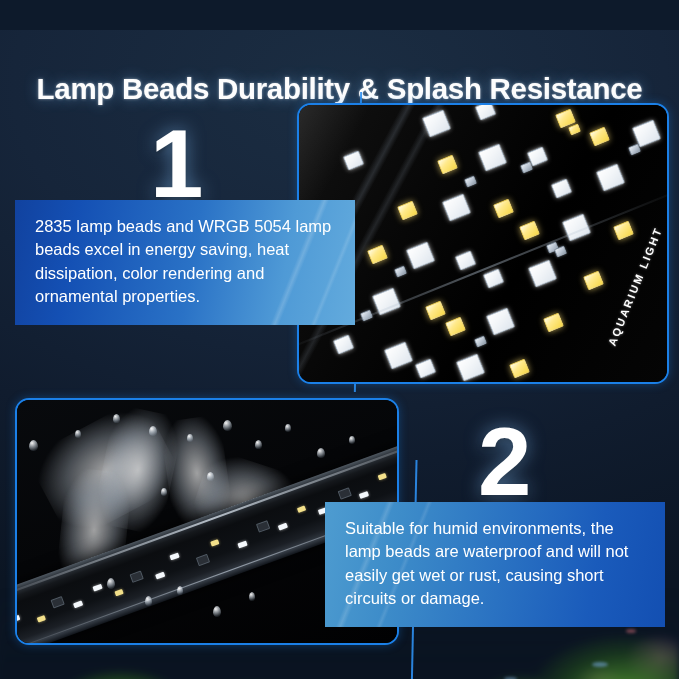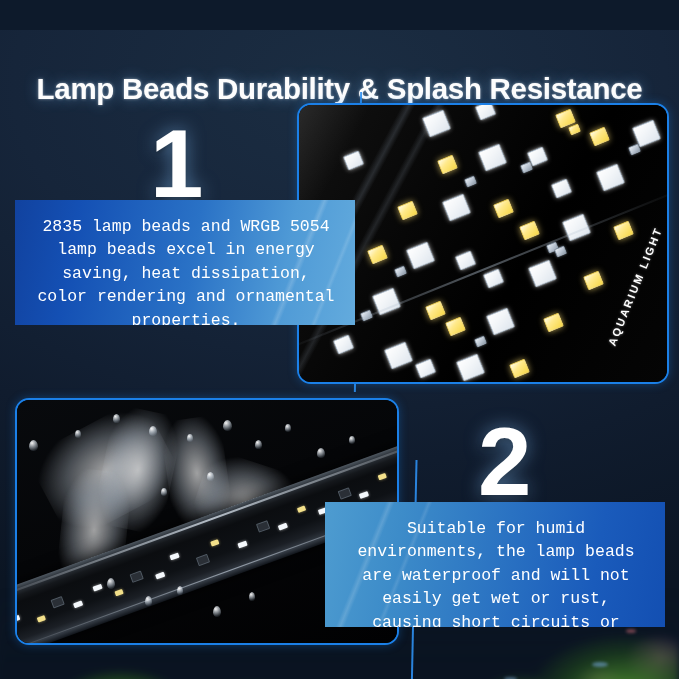--- a/index.html
+++ b/index.html
@@ -127,25 +127,24 @@
     position:absolute;color:#fff;font-weight:bold;
     font-family:"Liberation Sans", sans-serif;line-height:1;
     text-shadow:0 0 18px rgba(140,200,255,.5), 0 2px 5px rgba(0,0,0,.55);
   }
   .num-1{left:150px;top:86px;font-size:96px;}
   .num-2{left:478px;top:384px;font-size:96px;}
 
   
   .textbox{
     position:absolute;color:#ffffff;
-    font-family:Liberation Mono, monospace;
+    font-family:Liberation Sans, sans-serif;
     font-size:16.5px;line-height:1.42;
     padding:15px 18px 0 20px;box-sizing:border-box;
     overflow:hidden;
-    text-align:center;
   }
   .box1{
     left:15px;top:170px;width:340px;height:125px;
     background:linear-gradient(100deg,#11429f 0%, #1450b4 18%, #2a72c6 52%, #4f9ad6 78%, #63abdd 100%);
   }
   .box1::before{
     content:"";position:absolute;right:-30px;top:-20px;width:150px;height:180px;
     background:linear-gradient(112deg, rgba(255,255,255,0) 42%, rgba(255,255,255,.17) 44%, rgba(255,255,255,0) 46%),
                linear-gradient(112deg, rgba(255,255,255,0) 60%, rgba(255,255,255,.13) 61.5%, rgba(255,255,255,0) 63%);
     pointer-events:none;

